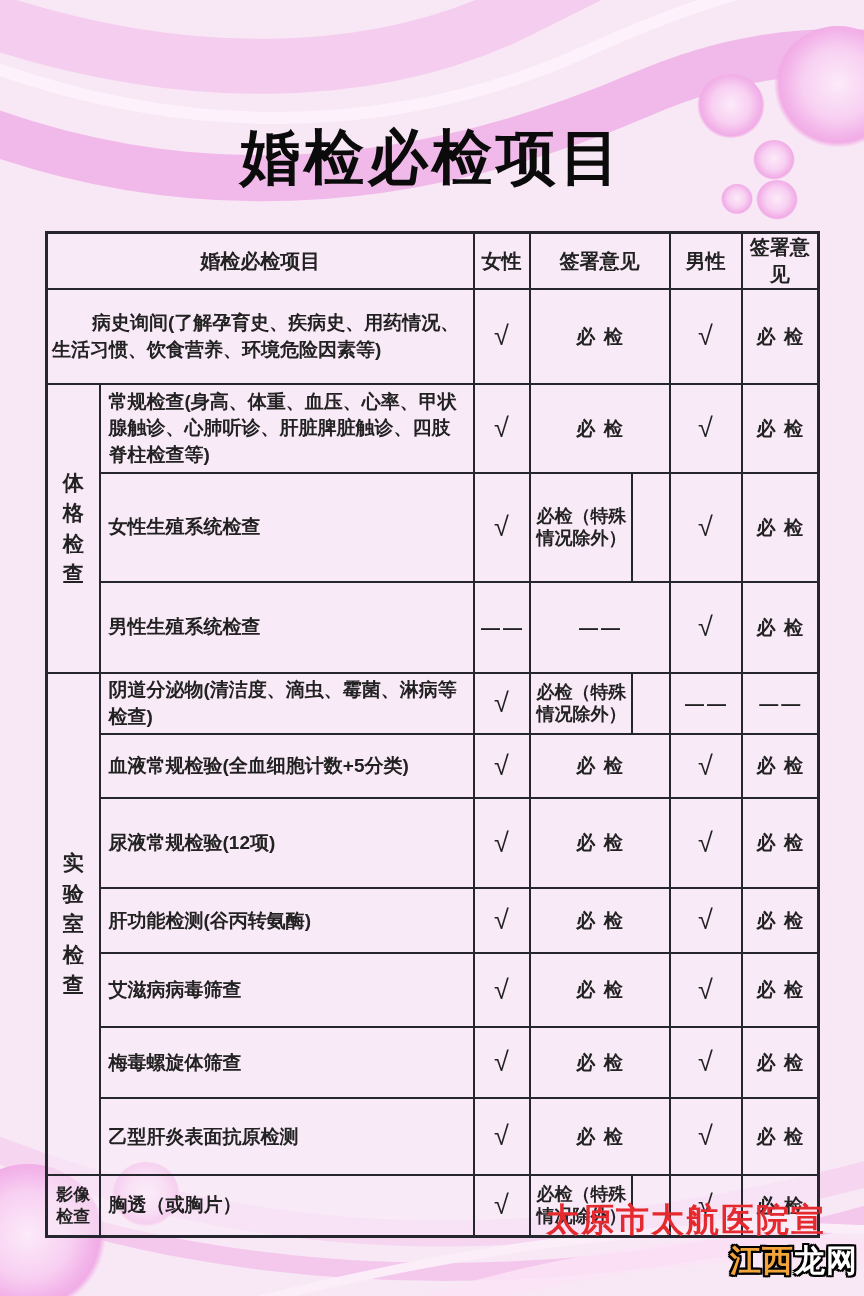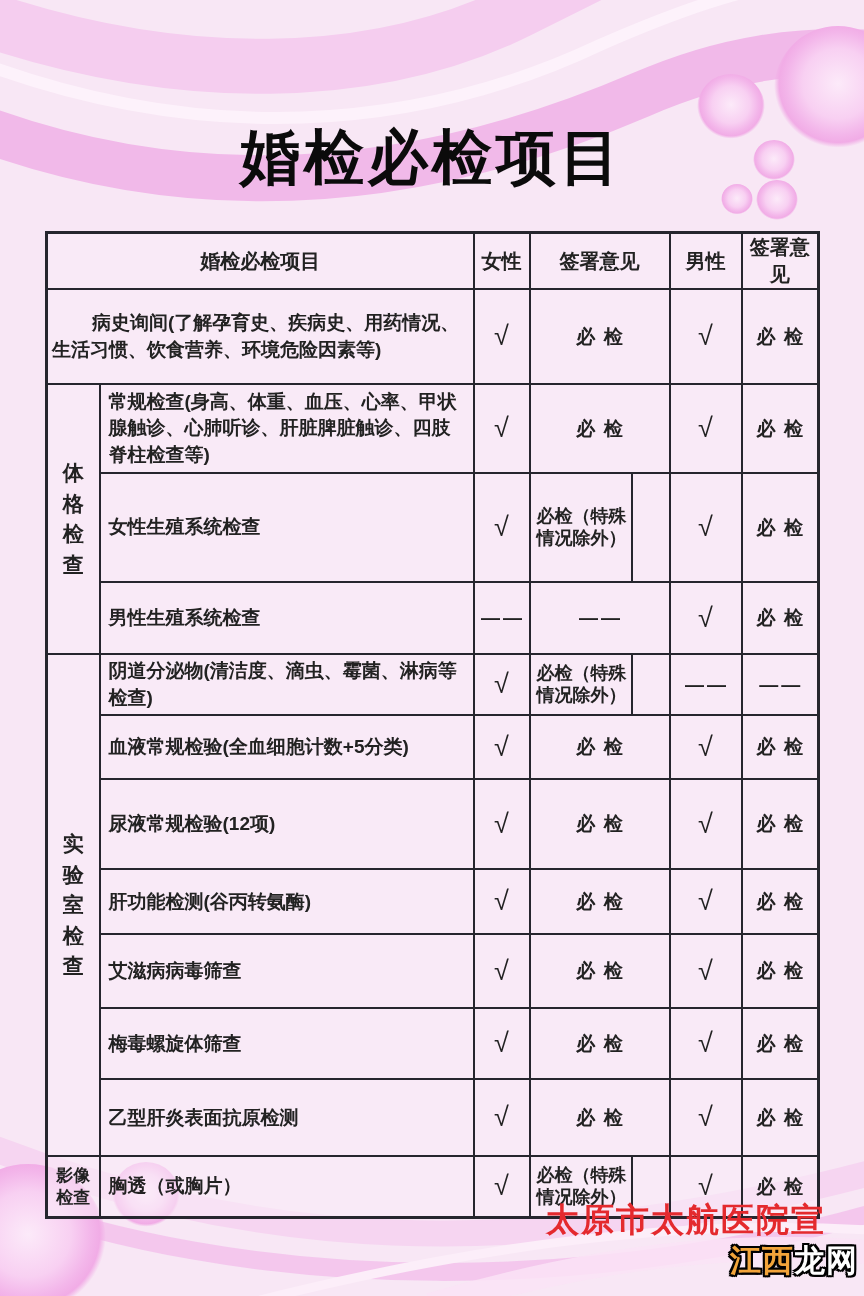--- a/index.html
+++ b/index.html
@@ -107,21 +107,21 @@
       <td class="op sp">必检</td>
     </tr>
     <tr style="height:109px">
       <td class="it">女性生殖系统检查</td>
       <td class="mk">√</td>
       <td class="ops">必检（特殊情况除外）</td>
       <td class="sub"></td>
       <td class="mk">√</td>
       <td class="op sp">必检</td>
     </tr>
-    <tr style="height:72px">
+    <tr style="height:91px">
       <td class="it">男性生殖系统检查</td>
       <td class="ds">——</td>
       <td class="ds" colspan="2">——</td>
       <td class="mk">√</td>
       <td class="op sp">必检</td>
     </tr>
 
     <tr style="height:47px">
       <td class="g" rowspan="7">实验室检查</td>
       <td class="it">阴道分泌物(清洁度、滴虫、霉菌、淋病等检查)</td>

